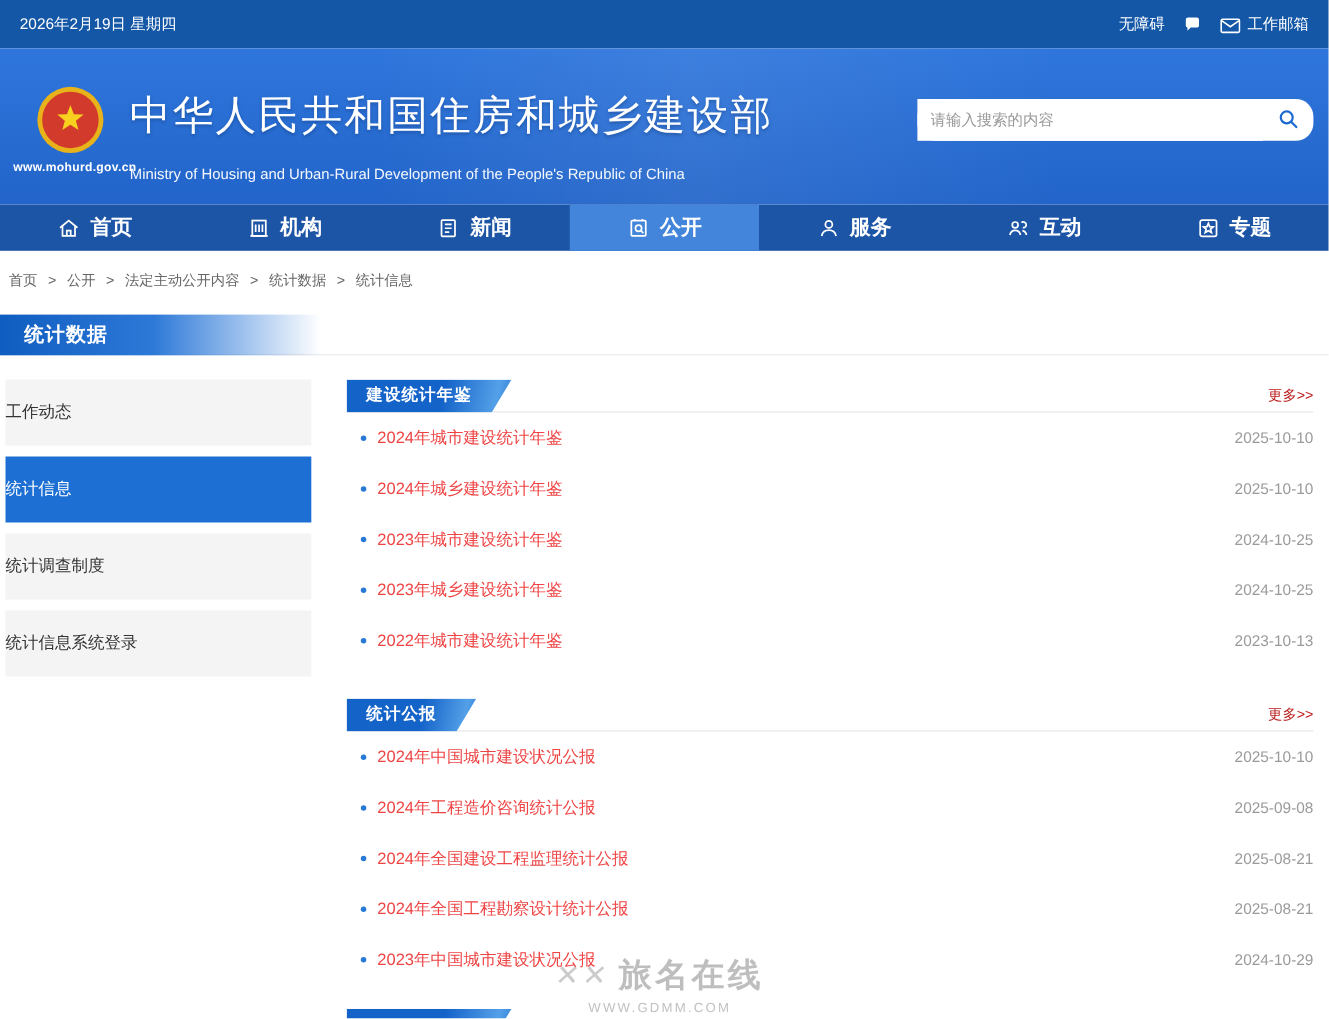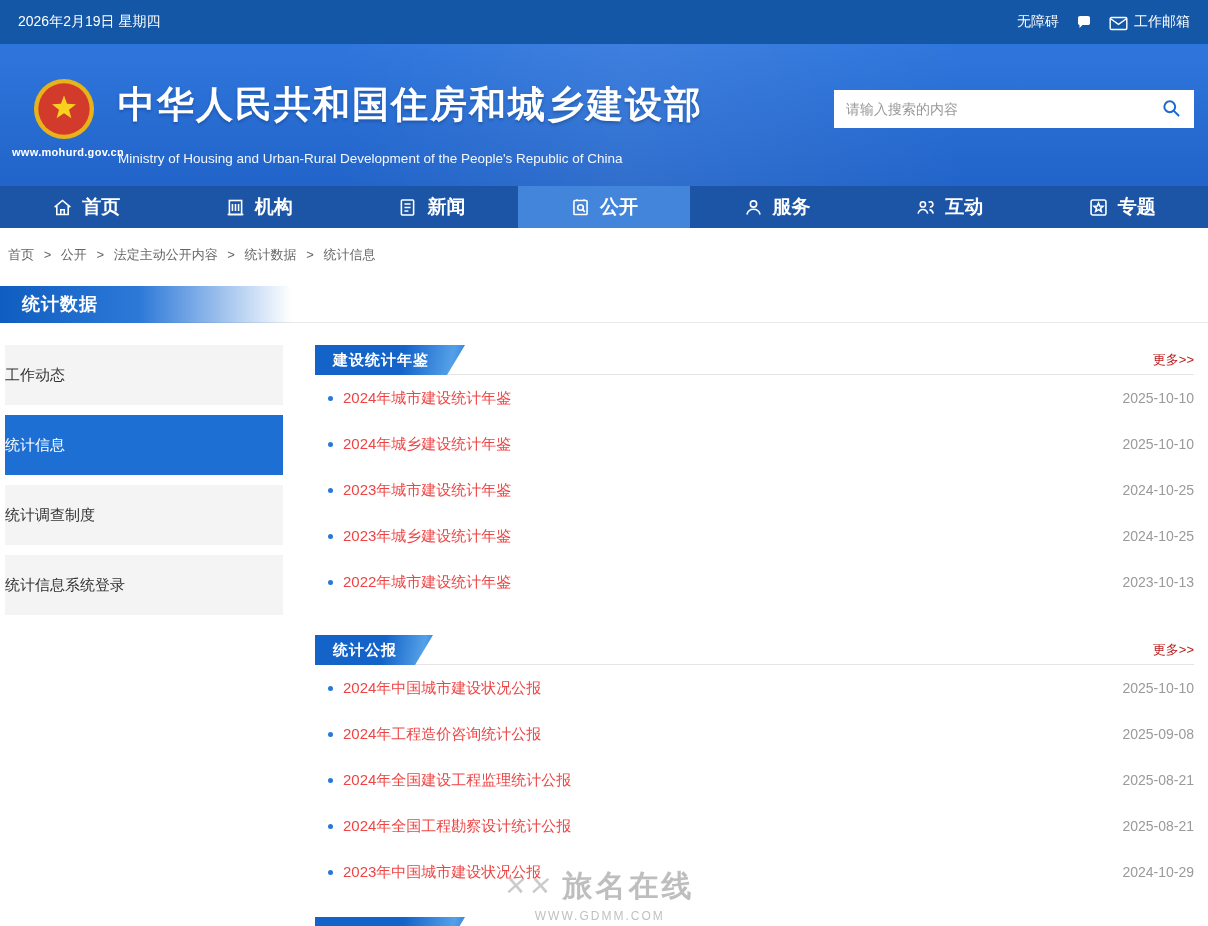--- a/index.html
+++ b/index.html
@@ -11,23 +11,23 @@
   .topbar-right { display:flex; align-items:center; gap:16px; }
   .topbar a { color:#fff; text-decoration:none; display:flex; align-items:flex-end; gap:6px; cursor:pointer; }
   .tb-icon svg { display:block; }
 
   
   .header { height:142px; background:linear-gradient(180deg,#2f76dc 0%,#2264c9 100%); position:relative; }
   .header::before { content:""; position:absolute; inset:0; background:linear-gradient(90deg, rgba(255,255,255,0) 28%, rgba(255,255,255,0.07) 52%, rgba(255,255,255,0) 80%); pointer-events:none; }
   .emblem { position:absolute; left:33px; top:34px; width:62px; height:62px; }
   .site-url { position:absolute; left:12px; top:102px; width:104px; text-align:center; color:#fff; font-size:11px; font-weight:bold; letter-spacing:0.3px; }
   .title-block { position:absolute; left:118px; top:36px; color:#fff; }
-  .title-block h1 { font-size:37px; font-weight:bold; letter-spacing:2px; text-shadow:0 2px 3px rgba(10,40,90,0.35); }
+  .title-block h1 { font-size:37px; font-weight:normal; letter-spacing:2px; text-shadow:0 2px 3px rgba(10,40,90,0.35); }
   .title-block p { font-size:13.5px; margin-top:21px; opacity:0.95; }
-  .searchbox { position:absolute; right:14px; top:46px; width:360px; height:38px; background:#fff; display:flex; align-items:flex-start; }
+  .searchbox { position:absolute; right:14px; top:46px; width:360px; height:38px; background:#fff; display:flex; align-items:flex-start;border-radius:16px; }
   .searchbox input { flex:1; border:none; outline:none; height:100%; padding:0 12px; font-size:14px; color:#333; font-family:inherit; }
   .searchbox input::placeholder { color:#999; }
   .search-btn { width:46px; height:100%; background:none; border:none; cursor:pointer; display:flex; align-items:center; justify-content:center; }
 
   
   .mainnav { height:42px; background:#1d55a6; display:flex; }
   .nav-item { flex:1; display:flex; align-items:center; justify-content:center; gap:9px; color:#fff; font-size:19px; font-weight:bold; cursor:pointer; }
   .nav-item.active { background:#4285da; }
   .nav-item svg { display:block; }
 

